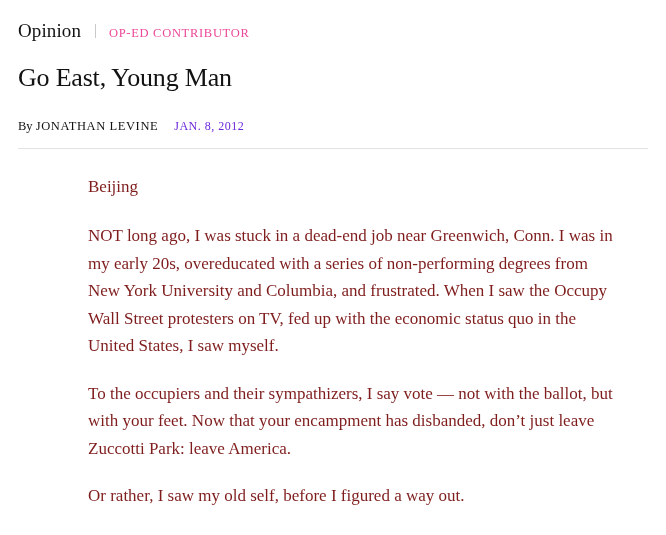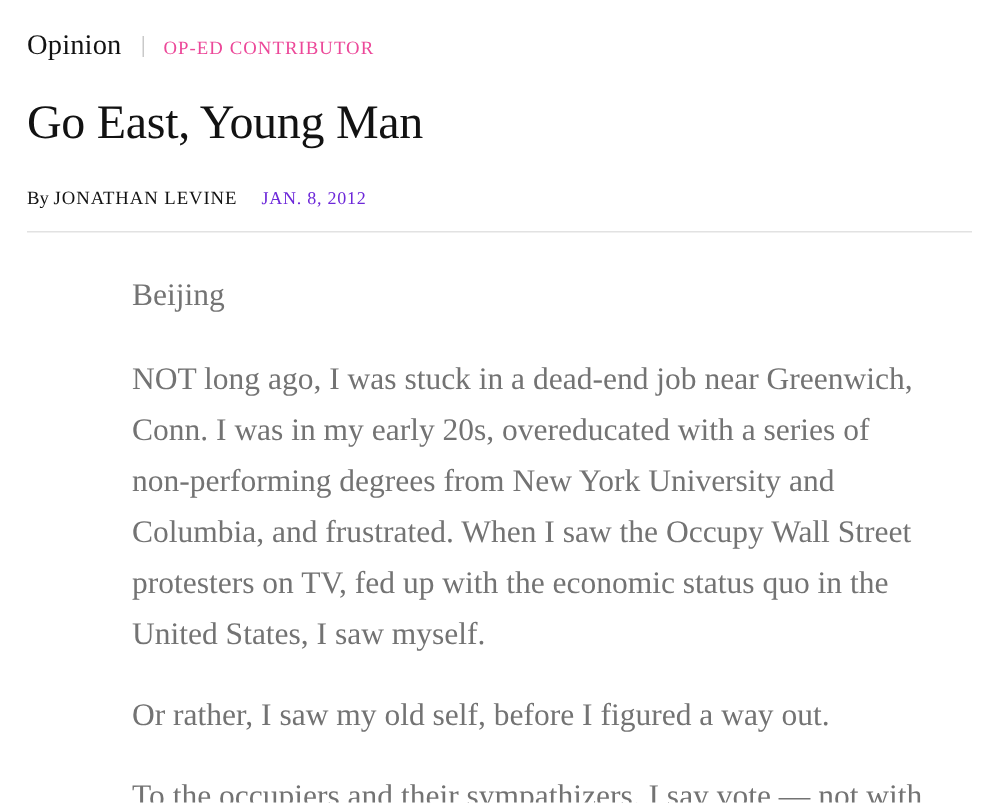--- a/index.html
+++ b/index.html
@@ -47,21 +47,21 @@
     letter-spacing: 0.7px;
     color: #ec4899;
     text-transform: uppercase;
   }
 
   
   .headline {
     margin: 22px 0 0 0;
     padding: 0 18px;
     font-family: "Liberation Serif", serif;
-    font-size: 32px;
+    font-size: 26px;
     font-weight: normal;
     letter-spacing: -0.2px;
     color: #121212;
     line-height: 1.1;
   }
 
   
   .byline-row {
     padding: 26px 0 0 18px;
     display: flex;
@@ -95,23 +95,23 @@
   }
 
   
   .article-body {
     margin: 0;
     padding: 24px 48px 0 88px;
   }
   .article-body p {
     margin: 0 0 20px 0;
     font-family: "Liberation Serif", serif;
-    font-size: 21px;
+    font-size: 17px;
     line-height: 1.62;
-    color: #737373;
+    color: #7f1d1d;
   }
   .article-body p.dateline {
     margin-bottom: 22px;
   }
   .article-body p:last-child {
     margin-bottom: 0;
   }
 </style>
 </head>
 <body>
@@ -129,18 +129,18 @@
   <div class="byline-row">
     <span class="byline"><span class="by-word">By</span> <span class="author">JONATHAN LEVINE</span></span>
     <span class="timestamp">JAN. 8, 2012</span>
   </div>
 
   <div class="rule"></div>
 
   <div class="article-body">
     <p class="dateline">Beijing</p>
     <p>NOT long ago, I was stuck in a dead-end job near Greenwich, Conn. I was in my early 20s, overeducated with a series of non-performing degrees from New York University and Columbia, and frustrated. When I saw the Occupy Wall Street protesters on TV, fed up with the economic status quo in the United States, I saw myself.</p>
+    <p>To the occupiers and their sympathizers, I say vote — not with the ballot, but with your feet. Now that your encampment has disbanded, don’t just leave Zuccotti Park: leave America.</p>
     <p>Or rather, I saw my old self, before I figured a way out.</p>
-    <p>To the occupiers and their sympathizers, I say vote — not with the ballot, but with your feet. Now that your encampment has disbanded, don’t just leave Zuccotti Park: leave America.</p>
     <p>For China. At least, that’s what I did. It was the best decision I ever made.</p>
   </div>
 
 </div>
 
 </body></html>

